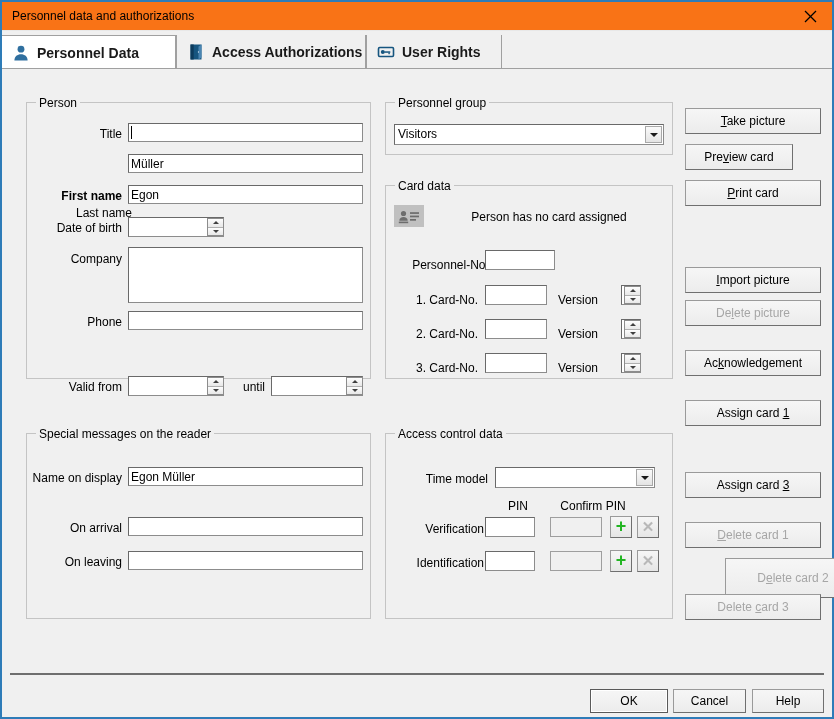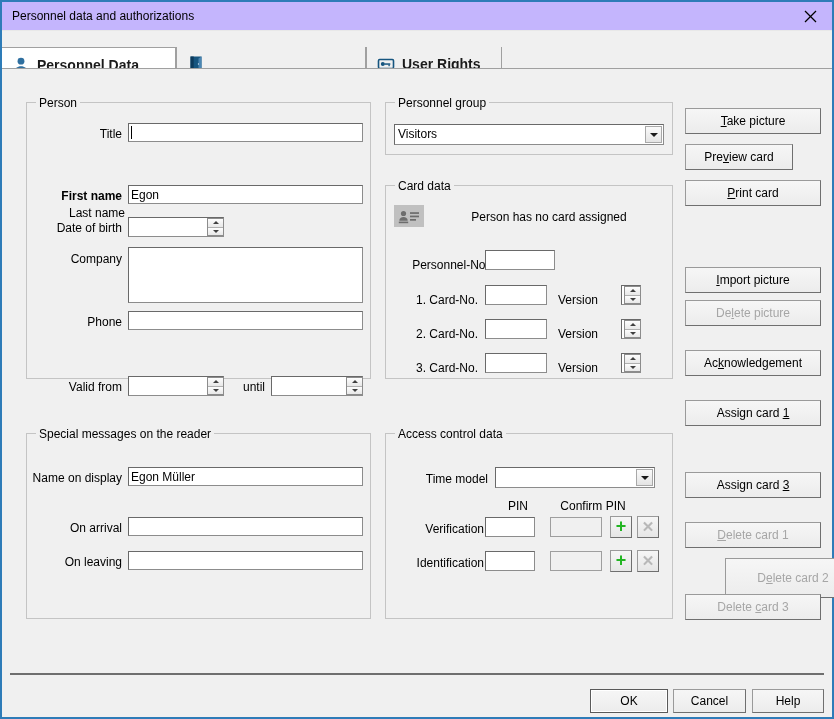--- a/index.html
+++ b/index.html
@@ -18,21 +18,21 @@
     width: 834px; height: 719px;
     border: 2px solid #2e7cb8;
     background: #f0f0f0;
   }
 
   
   #titlebar {
     position: absolute;
     left: 0; top: 0;
     width: 830px; height: 29px;
-    background: #c4b5fd;
+    background: #f97316;
     border-bottom: 1px solid #e8e8e8;
   }
   #titlebar-text {
     position: absolute;
     left: 10px; top: 7px;
     font-size: 12px;
     color: #000000;
     white-space: nowrap;
   }
   #close-btn {
@@ -55,21 +55,20 @@
     position: absolute;
     top: 4px;
     height: 34px;
     background: #f0f0f0;
     display: flex;
     align-items: center;
     padding: 0 10px;
     cursor: default;
     border-left: 1px solid #a0a0a0;
     border-right: 1px solid #a0a0a0;
-    margin-top: 12px;
   }
   .tab.first { border-left: none; }
   .tab.active {
     background: #ffffff;
     border-top: 1px solid #a0a0a0;
   }
   .tab-label {
     font-size: 14px;
     font-weight: bold;
     color: #1a1a1a;
@@ -296,20 +295,21 @@
       <span class="tab-label">Personnel Data</span>
     </div>
 
     <div class="tab" style="left:174px; width:190px;">
       <svg class="tab-icon" viewBox="0 0 18 18">
         <rect x="3.5" y="1.5" width="11" height="15" fill="#16557f"></rect>
         <rect x="3.5" y="1.5" width="3.2" height="15" fill="#0d3b5c"></rect>
         <circle cx="11.8" cy="9" r="1" fill="#ffffff"></circle>
         <path d="M14.5 1.5l-3 2v13l3-2z" fill="#4a86b3"></path>
       </svg>
+      <span class="tab-label">Access Authorizations</span>
     </div>
 
     <div class="tab" style="left:364px; width:136px;">
       <svg class="tab-icon" viewBox="0 0 18 18">
         <rect x="1.5" y="4.5" width="15" height="9" rx="1.2" fill="none" stroke="#16557f" stroke-width="1.6"></rect>
         <circle cx="5.8" cy="9" r="2" fill="#16557f"></circle>
         <rect x="7.3" y="8.3" width="6" height="1.5" fill="#16557f"></rect>
         <rect x="11.4" y="9.6" width="1.4" height="1.6" fill="#16557f"></rect>
       </svg>
       <span class="tab-label">User Rights</span>
@@ -319,21 +319,22 @@
 
   <div id="content">
 
     <div class="group" style="left:24px; top:33px; width:345px; height:277px;">
       <div class="group-title">Person</div>
     </div>
 
     <div class="lbl" style="left:35px; top:58px; width:85px;">Title</div>
     <div class="tb caret" style="left:126px; top:54px; width:235px; height:19px;"></div>
 
-    <div class="lbl" style="left:38px; top:89px; width:85px;margin-top:48px;">Last name</div>
+    <div class="lbl" style="left:45px; top:89px; width:85px;margin-top:48px;">Last name</div>
+    <div class="tb" style="left:126px; top:85px; width:235px; height:19px;">Müller</div>
 
     <div class="lbl" style="left:35px; top:120px; width:85px;font-weight:bold;">First name</div>
     <div class="tb" style="left:126px; top:116px; width:235px; height:19px;">Egon</div>
 
     <div class="lbl" style="left:20px; top:152px; width:100px;">Date of birth</div>
     <div class="tb" style="left:126px; top:148px; width:96px; height:20px;"></div>
     <div class="spin" style="left:205px; top:149px; height:18px;">
       <div class="up">
           <i></i>
         </div>

